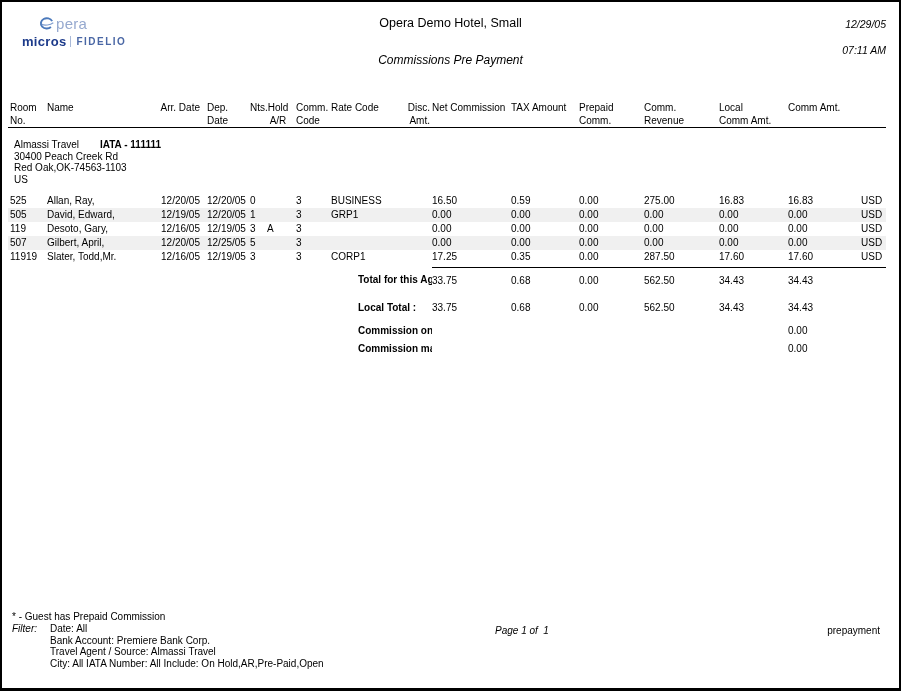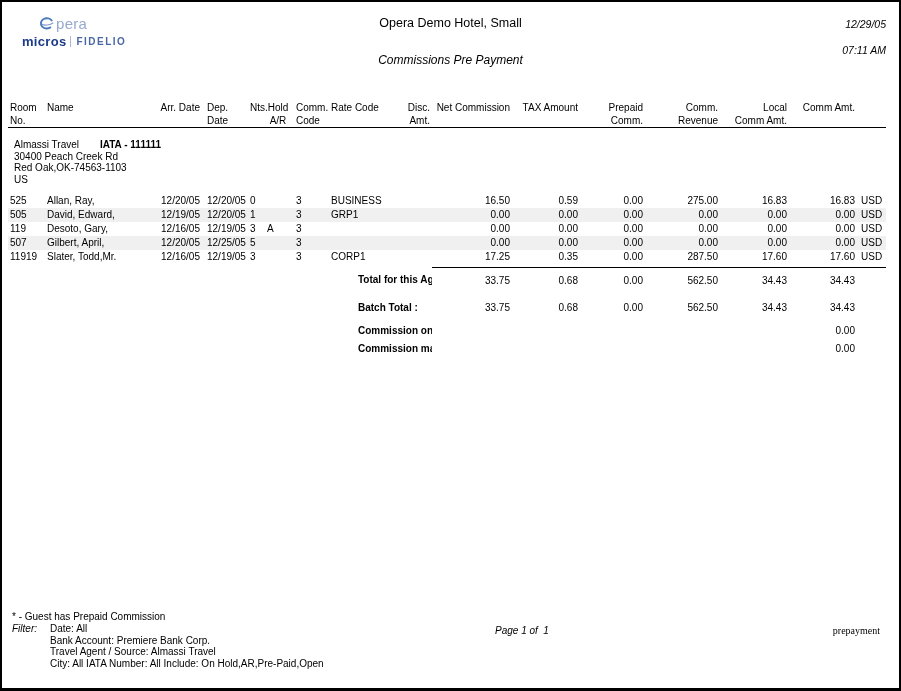--- a/index.html
+++ b/index.html
@@ -33,21 +33,21 @@
   .c-room { padding-left: 2px; }
   .c-name { padding-left: 1px; }
   .c-arr  { text-align: right; }
   .c-dep  { padding-left: 7px; }
   .c-nts  { padding-left: 1px; }
   td.c-hold { padding-left: 1px; }
   th.c-hold { text-align: center; padding-right: 2px; }
   .c-code { padding-left: 4px; }
   .c-rate { padding-left: 1px; }
   .c-disc { text-align: right; padding-right: 2px; }
-  .num    { text-align: right; padding-right: 1px; }
+  .num    { text-align: left; padding-right: 1px; }
   .c-cur  { padding-left: 5px; }
 
   tr.stripe td { background: #f0f0f0; }
 
   td.agent-cell { padding: 11px 0 9px 6px; line-height: 11.5px; height: auto; }
   .agent-name { font-weight: normal; display: inline-block; width: 86px; }
   .agent-iata { font-weight: bold; }
 
   tr.spacer td { height: 3px; line-height: 3px; }
   tr.total-agent td { padding-top: 6px; }
@@ -55,21 +55,21 @@
   tr.total-batch td { padding-top: 13px; }
   tr.total-hold  td { padding-top: 9px; }
   tr.total-ar    td { padding-top: 4px; }
   .t-label { font-weight: bold; padding-left: 350px; white-space: nowrap; }
 
   
   .foot-note    { position: absolute; left: 10px; top: 609px; font-size: 10px; }
   .filter-label { position: absolute; left: 10px; top: 621px; font-size: 10px; font-style: italic; }
   .filter-lines { position: absolute; left: 48px; top: 621px; font-size: 10px; line-height: 11.6px; }
   .page-number  { position: absolute; left: 493px; top: 623px; font-size: 10px; font-style: italic; white-space: pre; }
-  .report-name  { position: absolute; right: 19px; top: 623px; font-size: 10px; font-family: Liberation Serif, serif; }
+  .report-name  { position: absolute; right: 19px; top: 623px; font-size: 10px; }
 </style>
 </head>
 <body>
 
 <div class="page">
 
   <div class="logo">
     <div class="logo-top">
       <span style="display:inline-flex;">
         <svg width="16" height="15" viewBox="0 0 20 19">
@@ -247,21 +247,21 @@
         <td class="t-label" colspan="9">Total for this Agent:</td>
         <td class="num topline">33.75</td>
         <td class="num topline">0.68</td>
         <td class="num topline">0.00</td>
         <td class="num topline">562.50</td>
         <td class="num topline">34.43</td>
         <td class="num topline">34.43</td>
         <td class="c-cur topline"></td>
       </tr>
       <tr class="total-batch">
-        <td class="t-label" colspan="9">Batch Total :</td>
+        <td class="t-label" colspan="9">Local Total :</td>
         <td class="num">33.75</td>
         <td class="num">0.68</td>
         <td class="num">0.00</td>
         <td class="num">562.50</td>
         <td class="num">34.43</td>
         <td class="num">34.43</td>
         <td class="c-cur"></td>
       </tr>
       <tr class="total-hold">
         <td class="t-label" colspan="9">Commission on hold :</td>

